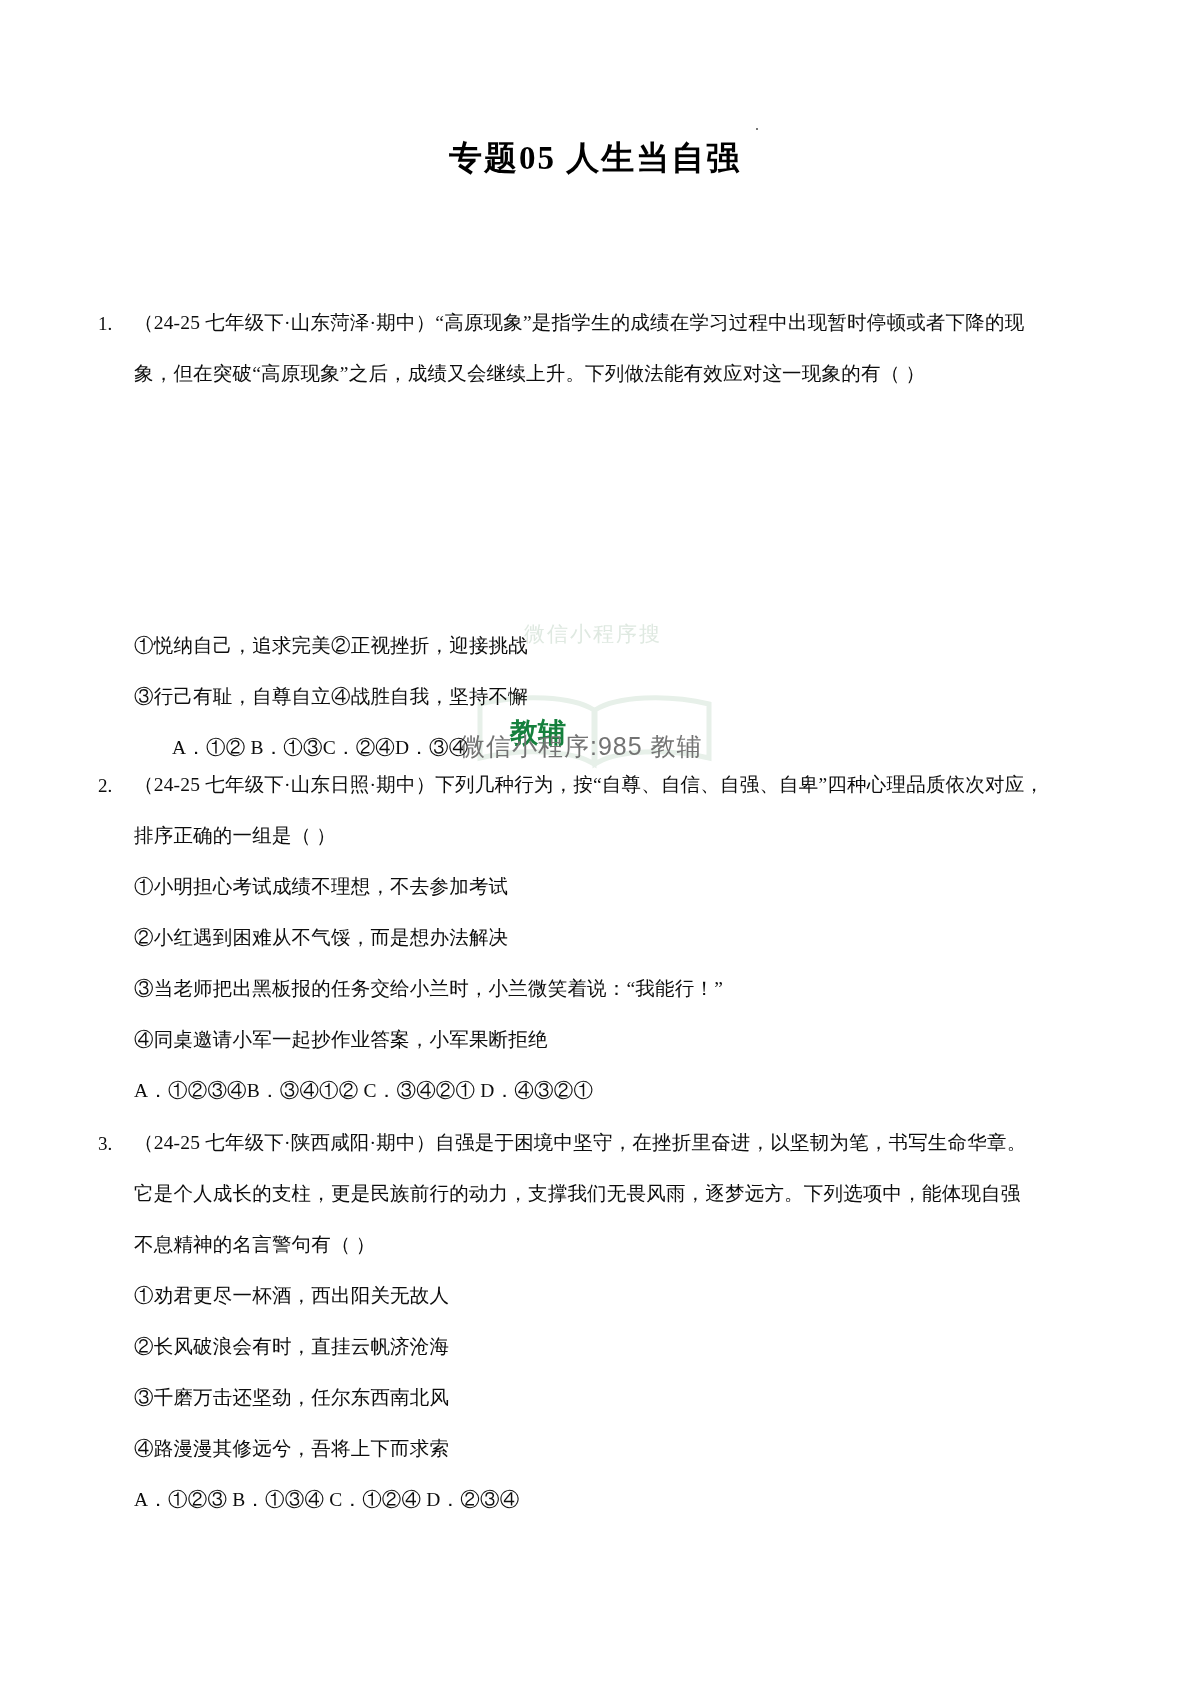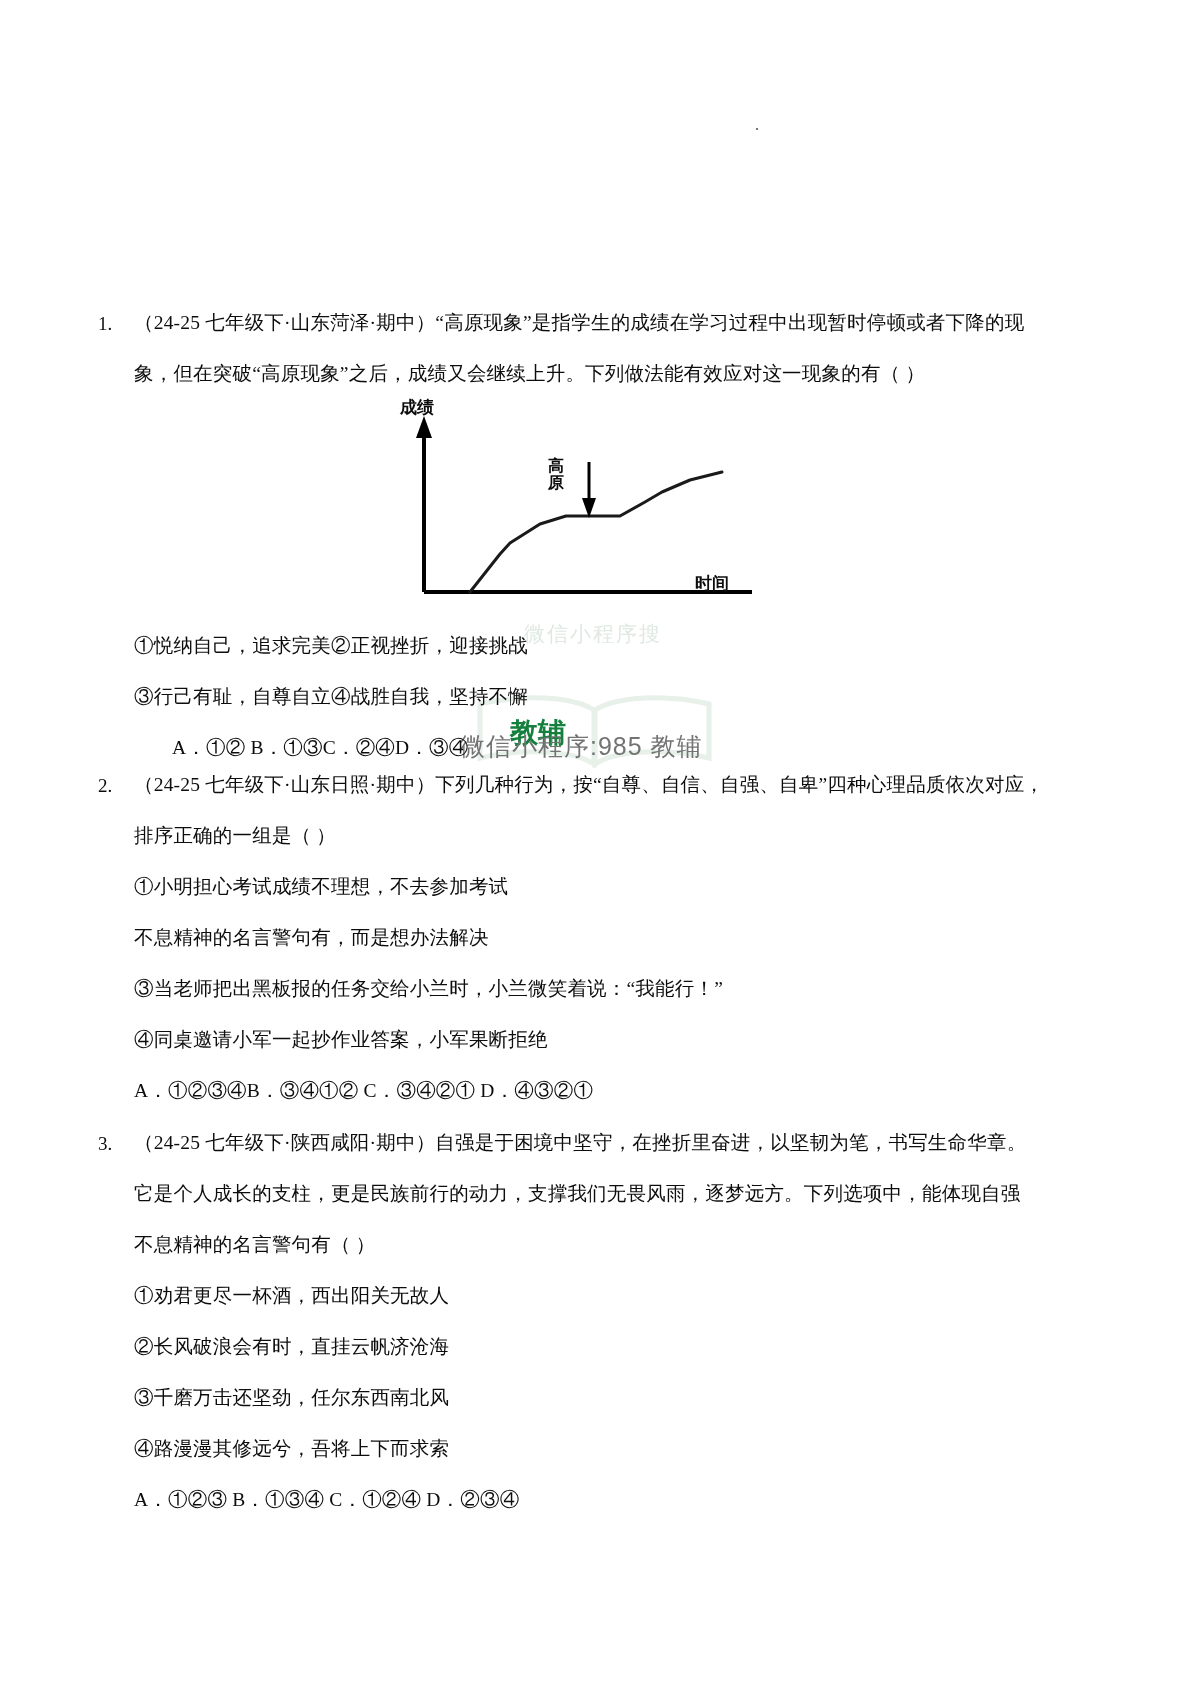--- a/index.html
+++ b/index.html
@@ -235,61 +235,42 @@
     <svg class="wm-book" viewBox="0 0 265 80">
       <path d="M132 18 C110 4, 60 2, 18 12 L18 66 C60 56, 110 58, 132 72 Z" fill="none" stroke="#e7f0e9" stroke-width="5"></path>
       <path d="M133 18 C155 4, 205 2, 247 12 L247 66 C205 56, 155 58, 133 72 Z" fill="none" stroke="#e7f0e9" stroke-width="5"></path>
     </svg>
     <div class="wm-top">微信小程序搜</div>
     <div class="wm-jf">教辅</div>
     <div class="wm-line">微信小程序:985 教辅</div>
   </div>
 
   <div class="title-dot"></div>
+  <div class="doc-title">专题05  人生当自强</div>
 
 
   <div class="q-block" style="left:98px; top:313px; width:1000px;">
     <div class="q-num">1.</div>
     <div class="line" style="left:36px; top:0px;">（24-25 七年级下·山东菏泽·期中）“高原现象”是指学生的成绩在学习过程中出现暂时停顿或者下降的现</div>
     <div class="line" style="left:36px; top:51px;">象，但在突破“高原现象”之后，成绩又会继续上升。下列做法能有效应对这一现象的有（  ）</div>
   </div>
 
-  <div class="graph">
-    <div class="axis-label-y">成绩</div>
-    <div class="axis-label-x">时间</div>
-    <div class="plateau-label">
-      <div>高</div>
-      <div>原</div>
-    </div>
-    <svg width="370" height="225" viewBox="0 0 370 225">
-
-      <line x1="24" y1="38" x2="24" y2="196" stroke="#000" stroke-width="4"></line>
-      <polygon points="24,20 16,42 32,42" fill="#000"></polygon>
-
-      <line x1="24" y1="196" x2="352" y2="196" stroke="#000" stroke-width="4"></line>
-
-      <polyline points="70,196 100,158 110,147 140,128 166,120 220,120 245,106 262,96 290,84 322,76" fill="none" stroke="#1a1a1a" stroke-width="3" stroke-linejoin="round" stroke-linecap="round"></polyline>
-
-      <line x1="189" y1="66" x2="189" y2="110" stroke="#000" stroke-width="3"></line>
-      <polygon points="189,122 182,102 196,102" fill="#000"></polygon>
-    </svg>
-  </div>
 
   <div class="q-block" style="left:98px; top:636px; width:1000px;">
     <div class="line" style="left:36px; top:0px;">①悦纳自己，追求完美②正视挫折，迎接挑战</div>
     <div class="line" style="left:36px; top:51px;">③行己有耻，自尊自立④战胜自我，坚持不懈</div>
     <div class="line" style="left:36px; top:102px;margin-left:38px;">A．①②  B．①③C．②④D．③④</div>
   </div>
 
   <div class="q-block" style="left:98px; top:775px; width:1000px;">
     <div class="q-num">2.</div>
     <div class="line" style="left:36px; top:0px;">（24-25 七年级下·山东日照·期中）下列几种行为，按“自尊、自信、自强、自卑”四种心理品质依次对应，</div>
     <div class="line" style="left:36px; top:51px;">排序正确的一组是（  ）</div>
     <div class="line" style="left:36px; top:102px;">①小明担心考试成绩不理想，不去参加考试</div>
-    <div class="line" style="left:36px; top:153px;">不息精神的名言警句有，而是想办法解决</div>
+    <div class="line" style="left:36px; top:153px;">②小红遇到困难从不气馁，而是想办法解决</div>
     <div class="line" style="left:36px; top:204px;">③当老师把出黑板报的任务交给小兰时，小兰微笑着说：“我能行！”</div>
     <div class="line" style="left:36px; top:255px;">④同桌邀请小军一起抄作业答案，小军果断拒绝</div>
     <div class="line" style="left:36px; top:306px;">A．①②③④B．③④①②    C．③④②①    D．④③②①</div>
   </div>
 
   <div class="q-block" style="left:98px; top:1133px; width:1000px;">
     <div class="q-num">3.</div>
     <div class="line" style="left:36px; top:0px;">（24-25 七年级下·陕西咸阳·期中）自强是于困境中坚守，在挫折里奋进，以坚韧为笔，书写生命华章。</div>
     <div class="line" style="left:36px; top:51px;">它是个人成长的支柱，更是民族前行的动力，支撑我们无畏风雨，逐梦远方。下列选项中，能体现自强</div>
     <div class="line" style="left:36px; top:102px;">不息精神的名言警句有（  ）</div>

